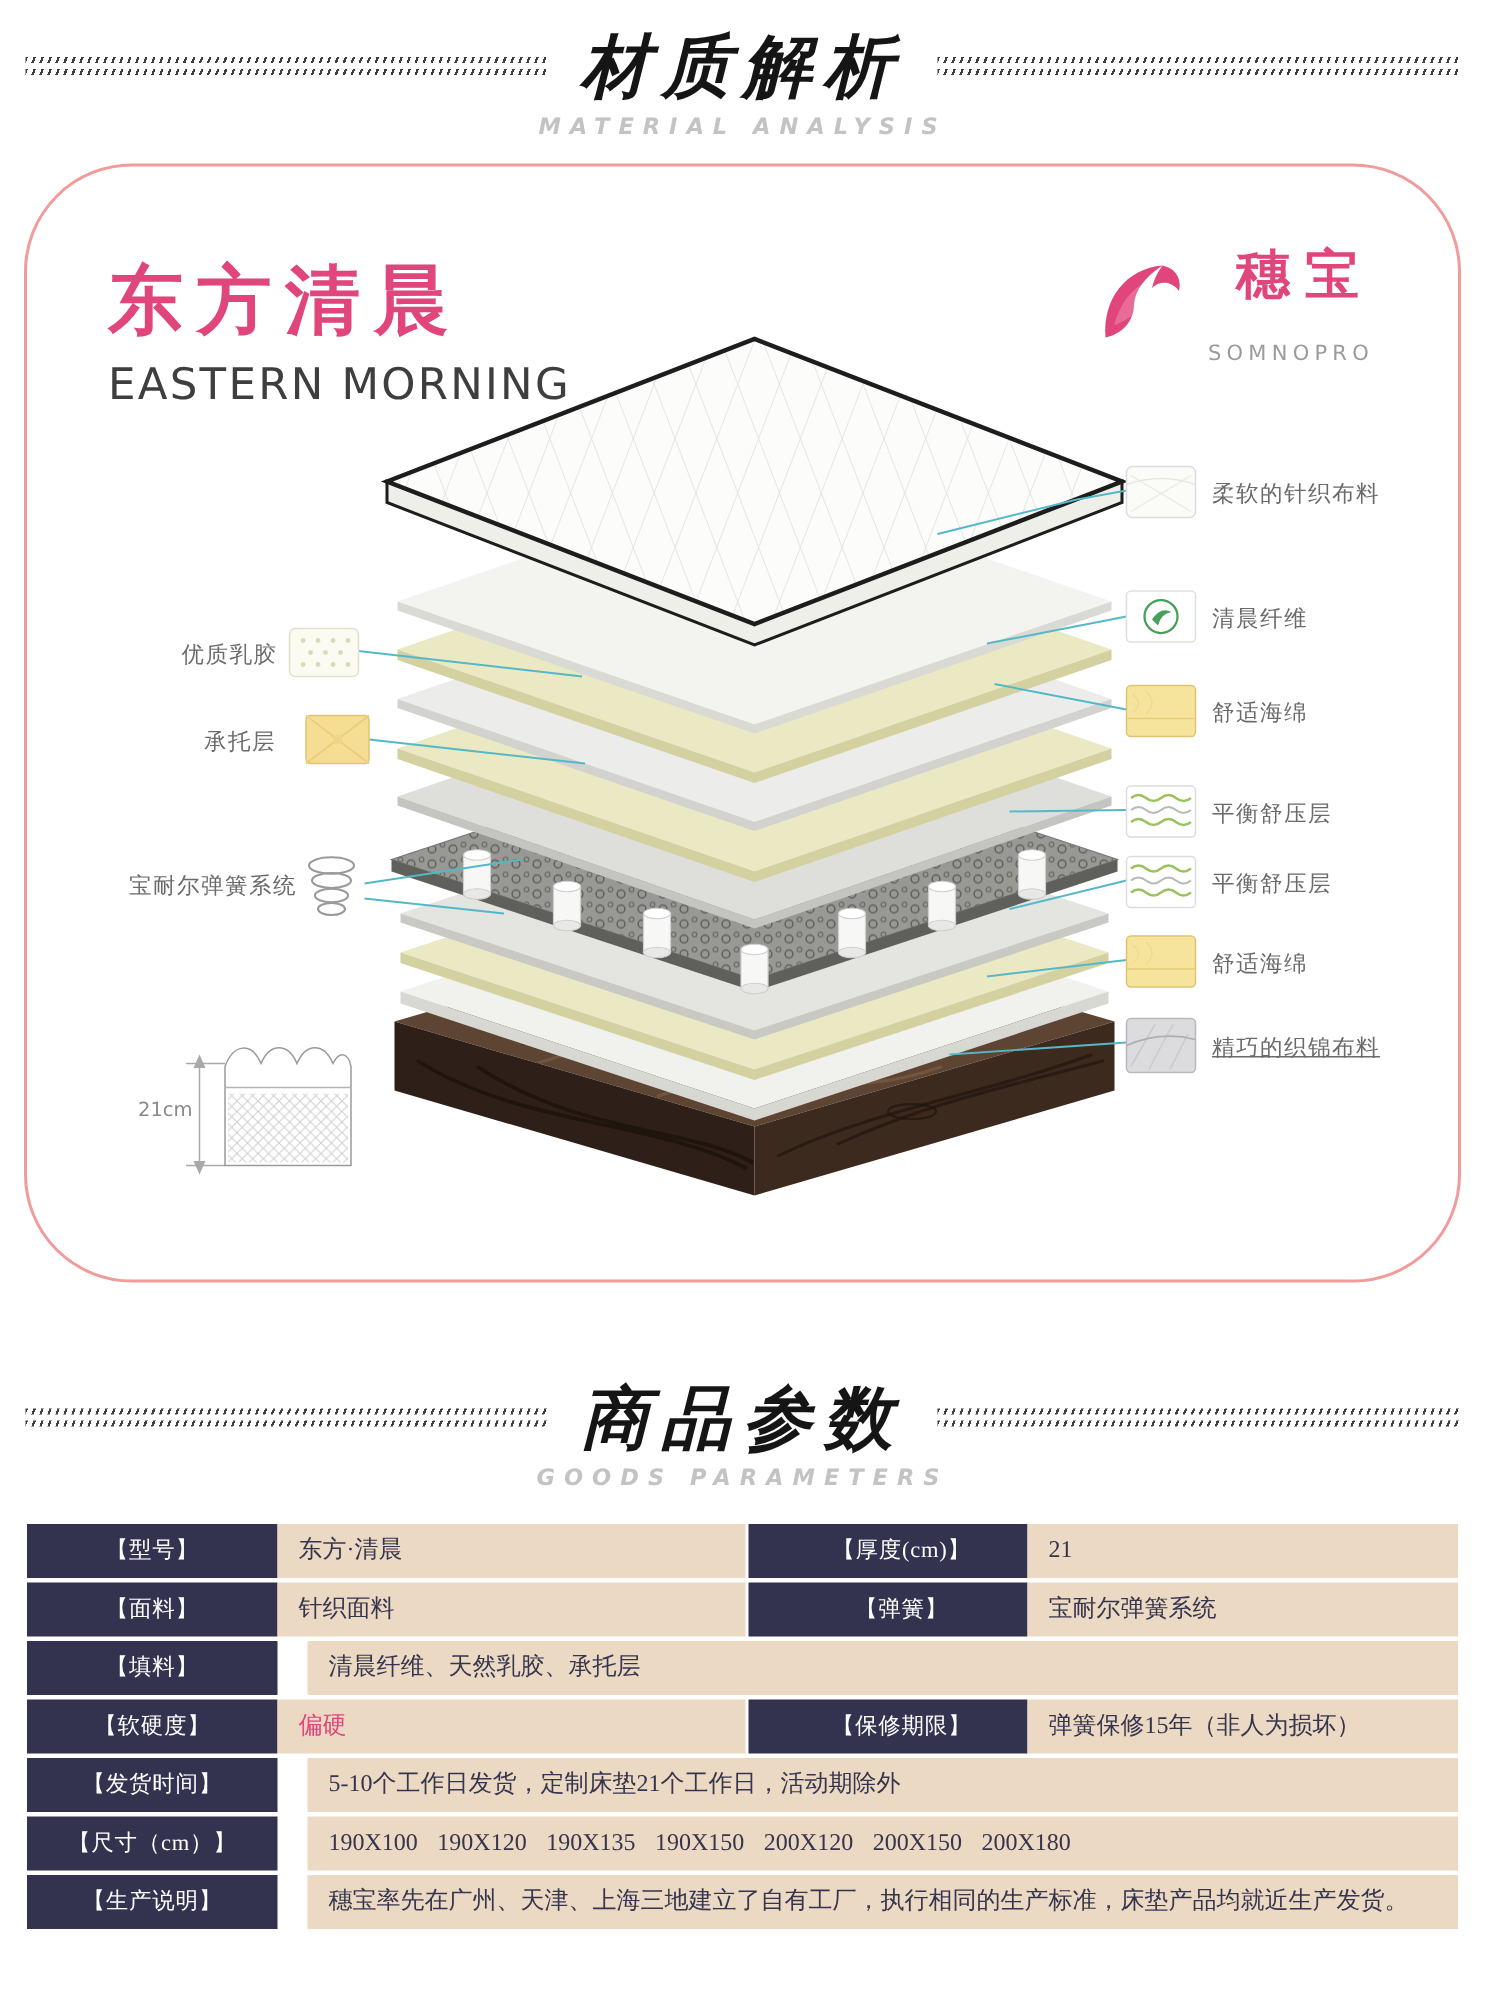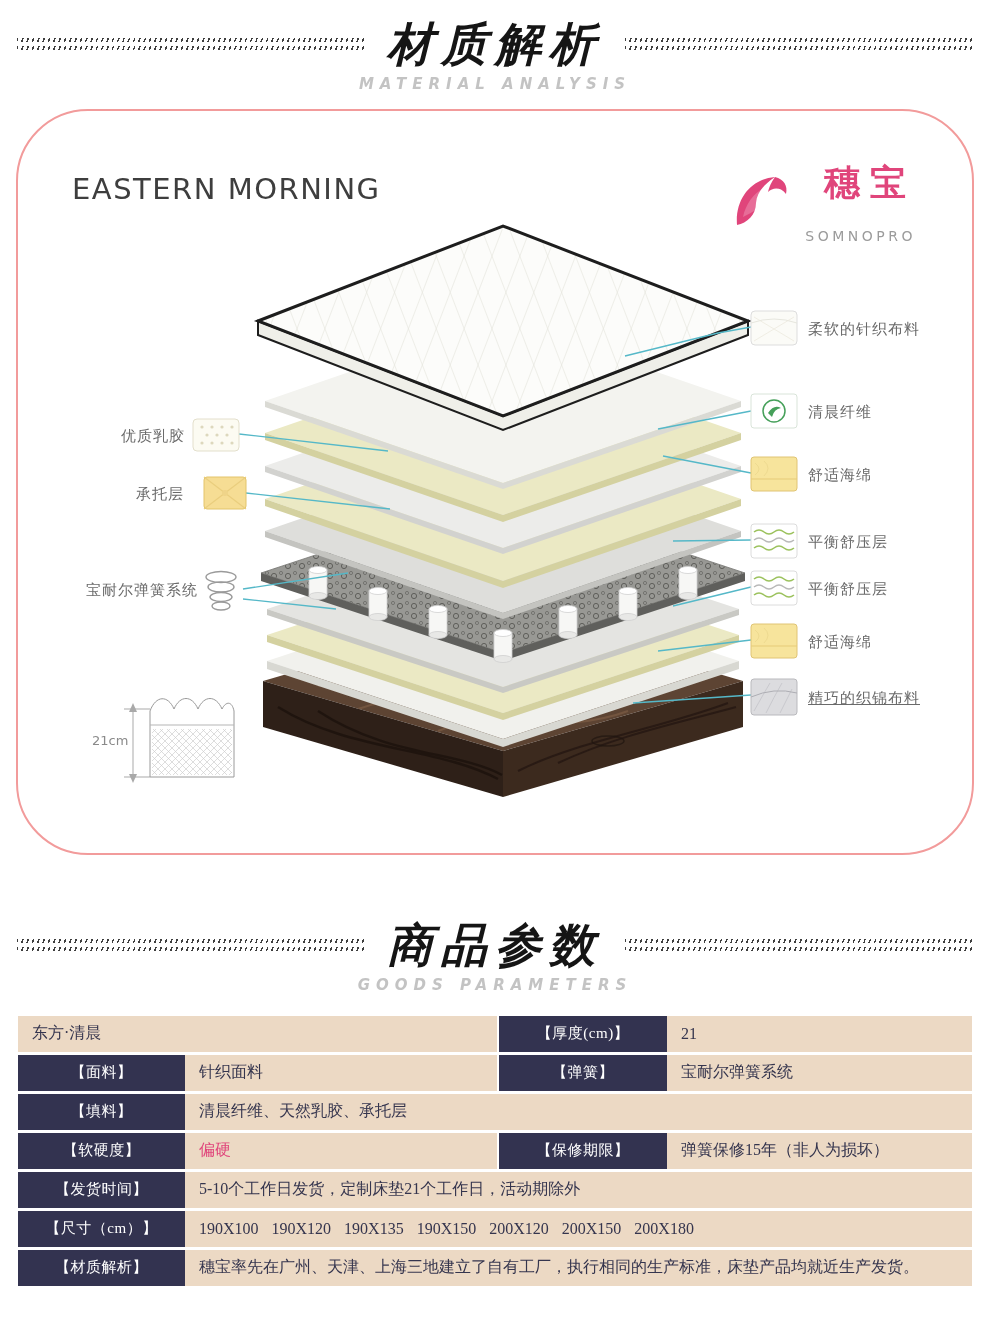--- a/index.html
+++ b/index.html
@@ -28,23 +28,23 @@
   .diagram{position:absolute;left:0;top:0;width:954px;height:742px;}
   .dlabel{position:absolute;font-size:15px;color:#6a6a6a;letter-spacing:1px;white-space:nowrap;}
   .dlabel.small{font-size:13px;color:#8a8a8a;letter-spacing:0;}
 
   
   .params{width:954px;margin:22px auto 0;font-family:"Liberation Serif","DejaVu Serif",serif;}
   .prow{display:flex;height:36px;margin-bottom:3px;}
   .pcell{display:flex;min-width:0;}
   .half-l{flex:0 0 479px;}
   .half-r{flex:1 1 auto;margin-left:2px;}
-  .full{flex:1 1 auto;}
+  .full{flex:1 1 auto;gap:20px;}
   .plabel{flex:0 0 167px;background:var(--param-label-bg,#333350);color:#fff;display:flex;align-items:center;justify-content:center;font-size:15px;letter-spacing:.5px;white-space:nowrap;}
-  .half-r .plabel{flex:0 0 168px;}
+  .half-r .plabel{flex:0 0 168px;padding-left:18px;}
   .pvalue{flex:1 1 auto;background:var(--param-value-bg,#ecd9c4);color:#35354e;display:flex;align-items:center;padding-left:14px;font-size:16px;white-space:nowrap;overflow:hidden;}
   .pvalue.accent{color:var(--brand-pink,#e0457b);}
   .pvalue.sizes{word-spacing:9px;}
 </style>
 </head>
 <body>
 
 <div class="page">
 
   <div class="sec-header">
@@ -249,20 +249,21 @@
         <path d="M115 672 l-4 -9 h8 z" fill="#a9a9a9" stroke="none"></path>
         <line x1="106" y1="598" x2="132" y2="598"></line>
         <line x1="106" y1="666" x2="132" y2="666"></line>
         <path d="M132,600 C138,584 150,584 156,598 C162,584 174,584 180,598 C186,584 198,584 204,598 C208,590 214,590 216,600 L216,666 L132,666 Z" stroke="#9a9a9a" fill="#ffffff"></path>
         <path d="M132 614 H216" stroke="#b5b5b5"></path>
         <rect x="134" y="618" width="80" height="46" fill="url(#xh)" stroke="none"></rect>
       </g>
     </svg>
 
     <div class="pname">
+      <div class="pname-cn">东方清晨</div>
       <div class="pname-en">EASTERN MORNING</div>
     </div>
 
     <div class="brand">
       <svg width="72" height="72" viewBox="0 0 72 72">
         <path d="M14,60 C12,34 28,14 52,12 C40,20 34,28 33,38 C33,50 24,58 14,60 Z" fill="#e0457b"></path>
         <path d="M52,12 C61,14 65,21 63,29 C58,22 50,22 45,27 C47,19 50,15 52,12 Z" fill="#e0457b"></path>
         <path d="M20,52 C23,38 32,26 45,21 C38,29 36,35 36,43 C30,47 24,50 20,52 Z" fill="#ffffff" opacity="0.22"></path>
         <text x="46" y="38" font-size="18" font-style="italic" fill="#ffffff" font-family="'DejaVu Serif',serif">S</text>
       </svg>
@@ -292,20 +293,21 @@
       <h1 class="sec-title">商品参数</h1>
       <span class="hatch"></span>
     </div>
     <div class="sec-sub">GOODS PARAMETERS</div>
   </div>
 
   <div class="params">
 
     <div class="prow">
       <div class="pcell half-l">
+        <div class="plabel">【型号】</div>
         <div class="pvalue">东方·清晨</div>
       </div>
       <div class="pcell half-r">
         <div class="plabel">【厚度(cm)】</div>
         <div class="pvalue">21</div>
       </div>
     </div>
 
     <div class="prow">
       <div class="pcell half-l">
@@ -345,19 +347,19 @@
 
     <div class="prow">
       <div class="pcell full">
         <div class="plabel">【尺寸（cm）】</div>
         <div class="pvalue sizes">190X100 190X120 190X135 190X150 200X120 200X150 200X180</div>
       </div>
     </div>
 
     <div class="prow">
       <div class="pcell full">
-        <div class="plabel">【材质解析】</div>
+        <div class="plabel">【生产说明】</div>
         <div class="pvalue">穗宝率先在广州、天津、上海三地建立了自有工厂，执行相同的生产标准，床垫产品均就近生产发货。</div>
       </div>
     </div>
 
   </div>
 </div>
 
 </body></html>

